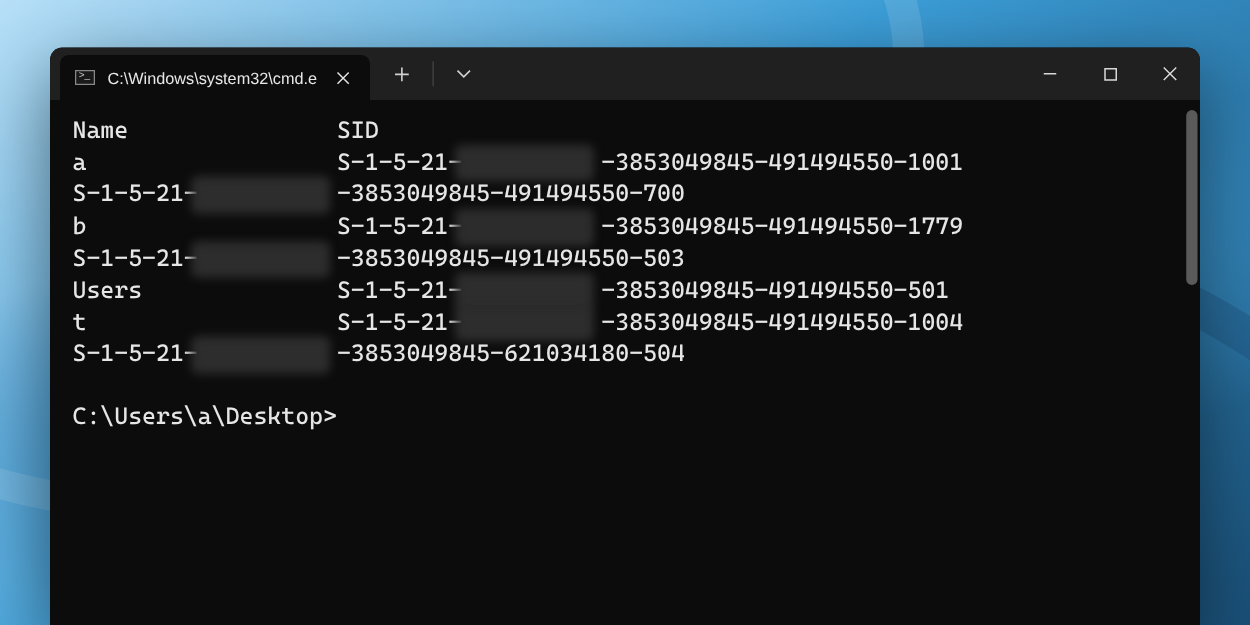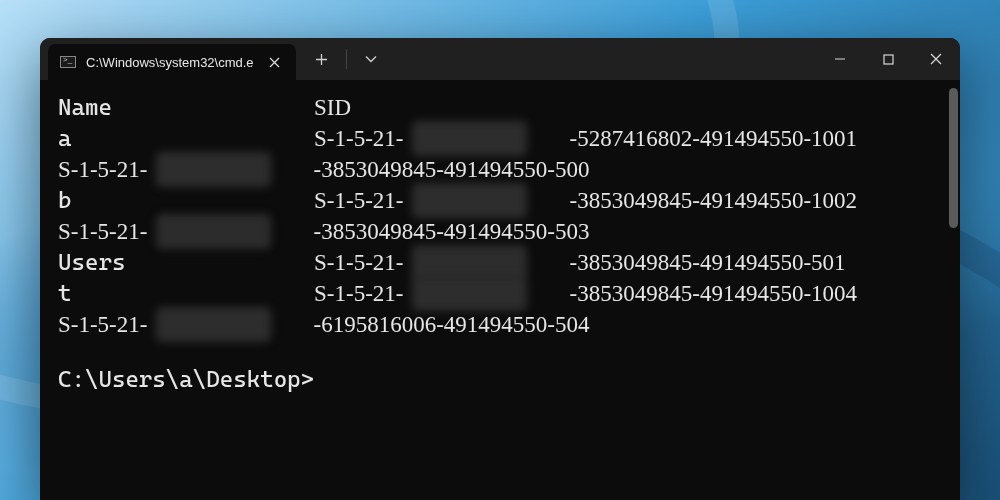--- a/index.html
+++ b/index.html
@@ -80,28 +80,28 @@
 
     .window-controls { margin-left: auto; display: flex; }
     .wc-btn { width: 48px; height: 42px; display: flex; align-items: center; justify-content: center; color: #d8d8d8; cursor: pointer; }
     .wc-icon { display: block; }
 
     .terminal-body {
       flex: 1;
       padding: 12px 18px;
       color: #e6e6e6;
       font-family: "Cascadia Mono", "Consolas", monospace;
-      font-size: 23px;
+      font-size: 19px;
       line-height: 1.35;
       position: relative;
       overflow: hidden;
     }
     .row { white-space: pre; display: flex; }
     .col-name { display: inline-block; width: 19ch; }
-    .col-sid  { display: inline-block; font-family: Liberation Serif, serif; }
+    .col-sid  { display: inline-block; }
     .sid-wrap { position: relative; display: inline-block; }
     .redact {
       position: absolute;
       top: -2px; bottom: -2px;
       left: 8.5ch;
       width: 10ch;
       background: #2f2f2f;
       border-radius: 5px;
       filter: blur(4px);
       opacity: .95;
@@ -167,27 +167,27 @@
       </div>
     </div>
   </div>
 
   <div class="terminal-body">
     <div class="row">
       <span class="col-name">Name</span>
       <span class="col-sid">SID</span>
     </div>
     <div id="rows">
-        <div class="row"><span class="col-name">a</span><span class="col-sid sid-wrap"><span>S-1-5-21-</span><span style="visibility: hidden;">XXXXXXXXXX</span><span>-5287416802-491494550-1001</span><span class="redact"></span></span></div>
-        <div class="row"><span class="col-sid sid-wrap"><span>S-1-5-21-</span><span style="visibility: hidden;">XXXXXXXXXX</span><span>-3853049845-491494550-500</span><span class="redact"></span></span></div>
-        <div class="row"><span class="col-name">b</span><span class="col-sid sid-wrap"><span>S-1-5-21-</span><span style="visibility: hidden;">XXXXXXXXXX</span><span>-3853049845-491494550-1002</span><span class="redact"></span></span></div>
+        <div class="row"><span class="col-name">a</span><span class="col-sid sid-wrap"><span>S-1-5-21-</span><span style="visibility: hidden;">XXXXXXXXXX</span><span>-3853049845-491494550-1001</span><span class="redact"></span></span></div>
+        <div class="row"><span class="col-sid sid-wrap"><span>S-1-5-21-</span><span style="visibility: hidden;">XXXXXXXXXX</span><span>-3853049845-491494550-700</span><span class="redact"></span></span></div>
+        <div class="row"><span class="col-name">b</span><span class="col-sid sid-wrap"><span>S-1-5-21-</span><span style="visibility: hidden;">XXXXXXXXXX</span><span>-3853049845-491494550-1779</span><span class="redact"></span></span></div>
         <div class="row"><span class="col-sid sid-wrap"><span>S-1-5-21-</span><span style="visibility: hidden;">XXXXXXXXXX</span><span>-3853049845-491494550-503</span><span class="redact"></span></span></div>
         <div class="row"><span class="col-name">Users</span><span class="col-sid sid-wrap"><span>S-1-5-21-</span><span style="visibility: hidden;">XXXXXXXXXX</span><span>-3853049845-491494550-501</span><span class="redact"></span></span></div>
         <div class="row"><span class="col-name">t</span><span class="col-sid sid-wrap"><span>S-1-5-21-</span><span style="visibility: hidden;">XXXXXXXXXX</span><span>-3853049845-491494550-1004</span><span class="redact"></span></span></div>
-        <div class="row"><span class="col-sid sid-wrap"><span>S-1-5-21-</span><span style="visibility: hidden;">XXXXXXXXXX</span><span>-6195816006-491494550-504</span><span class="redact"></span></span></div>
+        <div class="row"><span class="col-sid sid-wrap"><span>S-1-5-21-</span><span style="visibility: hidden;">XXXXXXXXXX</span><span>-3853049845-621034180-504</span><span class="redact"></span></span></div>
       </div>
 
     <div class="prompt-line"><span>C:\Users\a\Desktop&gt;</span></div>
 
     <div class="scrollbar"></div>
   </div>
 
 </div>
 
 </body></html>

